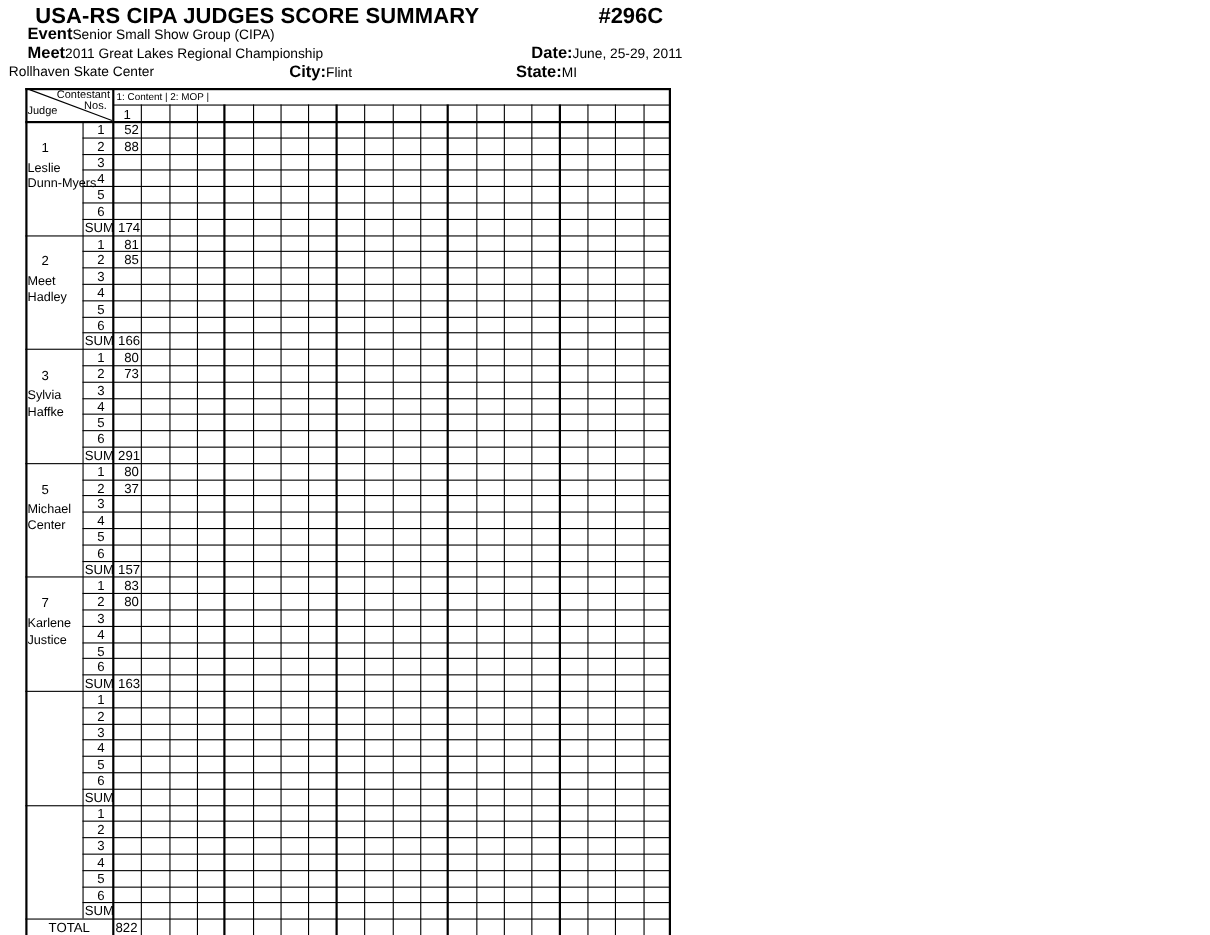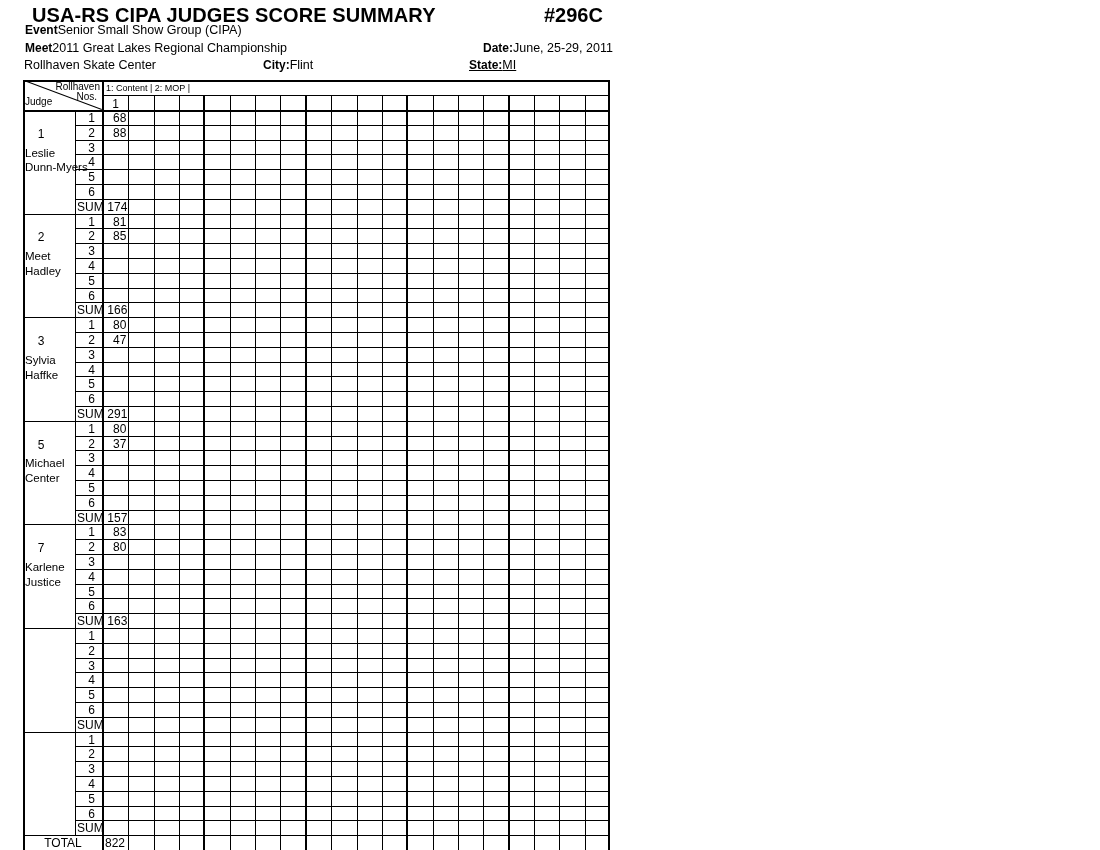--- a/index.html
+++ b/index.html
@@ -18,21 +18,21 @@
     .abs { position: absolute; white-space: nowrap; }
     .title {
       left: 32px; top: 4px;
       font-size: 20px; font-weight: bold; letter-spacing: 0.1px;
     }
     .form-no {
       left: 544px; top: 4px;
       font-size: 20px; font-weight: bold;
     }
     .info-line { font-size: 12.5px; line-height: 15px; }
-    .info-line b { font-weight: bold; font-size: 12px; }
+    .info-line b { font-weight: bold; font-size: 15px; }
 
     
     #grid {
       position: absolute;
       left: 23px; top: 80px;
       width: 587px; height: 770px;
     }
     .line { position: absolute; background: #000; }
     .cell-text {
       position: absolute;
@@ -52,25 +52,25 @@
 
 <div class="abs info-line" style="left:25px; top:23px;">
   <b>Event</b><span>Senior Small Show Group  (CIPA)</span>
 </div>
 <div class="abs info-line" style="left:25px; top:41px;">
   <b>Meet</b><span>2011 Great Lakes Regional Championship</span>
 </div>
 <div class="abs info-line" style="left:483px; top:41px;">
   <b>Date:</b><span>June, 25-29, 2011</span>
 </div>
-<div class="abs info-line" style="left:24px; top:58px;">Rollhaven Skate Center</div>
+<div class="abs info-line" style="left:8px; top:58px;">Rollhaven Skate Center</div>
 <div class="abs info-line" style="left:263px; top:58px;">
   <b>City:</b><span>Flint</span>
 </div>
-<div class="abs info-line" style="left:469px; top:58px;text-decoration:underline;">
+<div class="abs info-line" style="left:469px; top:58px;">
   <b>State:</b><span>MI</span>
 </div>
 
 <div id="grid">
     <div class="line" style="left: 0px; top: 0px; width: 587px; height: 2px;"></div>
     <div class="line" style="left: 0px; top: 0px; width: 2px; height: 770px;"></div>
     <div class="line" style="left: 585px; top: 0px; width: 2px; height: 770px;"></div>
     <div class="line" style="left: 80px; top: 15px; width: 507px; height: 1px;"></div>
     <div class="line" style="left: 0px; top: 30px; width: 587px; height: 2px;"></div>
     <div class="line" style="left: 79px; top: 0px; width: 2px; height: 770px;"></div>
@@ -137,21 +137,21 @@
     <div class="line" style="left: 52px; top: 637px; width: 535px; height: 1px;"></div>
     <div class="line" style="left: 0px; top: 652px; width: 587px; height: 1px;"></div>
     <div class="line" style="left: 52px; top: 666px; width: 535px; height: 1px;"></div>
     <div class="line" style="left: 52px; top: 681px; width: 535px; height: 1px;"></div>
     <div class="line" style="left: 52px; top: 696px; width: 535px; height: 1px;"></div>
     <div class="line" style="left: 52px; top: 711px; width: 535px; height: 1px;"></div>
     <div class="line" style="left: 52px; top: 726px; width: 535px; height: 1px;"></div>
     <div class="line" style="left: 52px; top: 740px; width: 535px; height: 1px;"></div>
     <div class="line" style="left: 0px; top: 755px; width: 587px; height: 1px;"></div>
     <div style="position: absolute; left: 4px; top: 1px; height: 1px; background: rgb(0, 0, 0); transform-origin: 0px 0px; width: 80.0562px; transform: rotate(20.4723deg);"></div>
-    <div class="cell-text small" style="left: 22px; top: 1px; width: 55px; text-align: right; font-size: 10px;">Rollhaven</div>
+    <div class="cell-text small" style="left: 22px; top: 1px; width: 55px; text-align: right; font-size: 10px;">Contestant</div>
     <div class="cell-text small" style="left: 40px; top: 11px; width: 34px; text-align: right; font-size: 10px;">Nos.</div>
     <div class="cell-text small" style="left: 2px; top: 16px; width: 40px; text-align: left; font-size: 10px;">Judge</div>
     <div class="cell-text small" style="left: 83px; top: 2px; width: 300px; text-align: left;">1: Content | 2: MOP |</div>
     <div class="cell-text " style="left: 80px; top: 17px; width: 25.35px; text-align: center;">1</div>
     <div class="cell-text " style="left: 105.35px; top: 17px; width: 25.35px; text-align: center;"></div>
     <div class="cell-text " style="left: 130.7px; top: 17px; width: 25.35px; text-align: center;"></div>
     <div class="cell-text " style="left: 156.05px; top: 17px; width: 25.35px; text-align: center;"></div>
     <div class="cell-text " style="left: 181.4px; top: 17px; width: 25.35px; text-align: center;"></div>
     <div class="cell-text " style="left: 206.75px; top: 17px; width: 25.35px; text-align: center;"></div>
     <div class="cell-text " style="left: 232.1px; top: 17px; width: 25.35px; text-align: center;"></div>
@@ -165,21 +165,21 @@
     <div class="cell-text " style="left: 434.9px; top: 17px; width: 25.35px; text-align: center;"></div>
     <div class="cell-text " style="left: 460.25px; top: 17px; width: 25.35px; text-align: center;"></div>
     <div class="cell-text " style="left: 485.6px; top: 17px; width: 25.35px; text-align: center;"></div>
     <div class="cell-text " style="left: 510.95px; top: 17px; width: 25.35px; text-align: center;"></div>
     <div class="cell-text " style="left: 536.3px; top: 17px; width: 25.35px; text-align: center;"></div>
     <div class="cell-text " style="left: 561.65px; top: 17px; width: 25.35px; text-align: center;"></div>
     <div class="cell-text judge-num" style="left: 0px; top: 46.8px; width: 36px; text-align: center;">1</div>
     <div class="cell-text judge-name" style="left: 2px; top: 65.6px; width: 80px; text-align: left;">Leslie</div>
     <div class="cell-text judge-name" style="left: 2px; top: 80.4px; width: 80px; text-align: left;">Dunn-Myers</div>
     <div class="cell-text " style="left: 52px; top: 31px; width: 20px; text-align: right;">1</div>
-    <div class="cell-text " style="left: 80px; top: 31px; width: 23.35px; text-align: right;">68</div>
+    <div class="cell-text " style="left: 80px; top: 31px; width: 23.35px; text-align: right;">52</div>
     <div class="cell-text " style="left: 52px; top: 45.8px; width: 20px; text-align: right;">2</div>
     <div class="cell-text " style="left: 80px; top: 45.8px; width: 23.35px; text-align: right;">88</div>
     <div class="cell-text " style="left: 52px; top: 60.6px; width: 20px; text-align: right;">3</div>
     <div class="cell-text " style="left: 80px; top: 60.6px; width: 23.35px; text-align: right;"></div>
     <div class="cell-text " style="left: 52px; top: 75.4px; width: 20px; text-align: right;">4</div>
     <div class="cell-text " style="left: 80px; top: 75.4px; width: 23.35px; text-align: right;"></div>
     <div class="cell-text " style="left: 52px; top: 90.2px; width: 20px; text-align: right;">5</div>
     <div class="cell-text " style="left: 80px; top: 90.2px; width: 23.35px; text-align: right;"></div>
     <div class="cell-text " style="left: 52px; top: 105px; width: 20px; text-align: right;">6</div>
     <div class="cell-text " style="left: 80px; top: 105px; width: 23.35px; text-align: right;"></div>
@@ -201,21 +201,21 @@
     <div class="cell-text " style="left: 52px; top: 208.6px; width: 20px; text-align: right;">6</div>
     <div class="cell-text " style="left: 80px; top: 208.6px; width: 23.35px; text-align: right;"></div>
     <div class="cell-text " style="left: 54px; top: 223.4px; width: 28px; text-align: left;">SUM</div>
     <div class="cell-text " style="left: 80px; top: 223.4px; width: 24.35px; text-align: right;">166</div>
     <div class="cell-text judge-num" style="left: 0px; top: 254px; width: 36px; text-align: center;">3</div>
     <div class="cell-text judge-name" style="left: 2px; top: 272.8px; width: 80px; text-align: left;">Sylvia</div>
     <div class="cell-text judge-name" style="left: 2px; top: 287.6px; width: 80px; text-align: left;">Haffke</div>
     <div class="cell-text " style="left: 52px; top: 238.2px; width: 20px; text-align: right;">1</div>
     <div class="cell-text " style="left: 80px; top: 238.2px; width: 23.35px; text-align: right;">80</div>
     <div class="cell-text " style="left: 52px; top: 253px; width: 20px; text-align: right;">2</div>
-    <div class="cell-text " style="left: 80px; top: 253px; width: 23.35px; text-align: right;">47</div>
+    <div class="cell-text " style="left: 80px; top: 253px; width: 23.35px; text-align: right;">73</div>
     <div class="cell-text " style="left: 52px; top: 267.8px; width: 20px; text-align: right;">3</div>
     <div class="cell-text " style="left: 80px; top: 267.8px; width: 23.35px; text-align: right;"></div>
     <div class="cell-text " style="left: 52px; top: 282.6px; width: 20px; text-align: right;">4</div>
     <div class="cell-text " style="left: 80px; top: 282.6px; width: 23.35px; text-align: right;"></div>
     <div class="cell-text " style="left: 52px; top: 297.4px; width: 20px; text-align: right;">5</div>
     <div class="cell-text " style="left: 80px; top: 297.4px; width: 23.35px; text-align: right;"></div>
     <div class="cell-text " style="left: 52px; top: 312.2px; width: 20px; text-align: right;">6</div>
     <div class="cell-text " style="left: 80px; top: 312.2px; width: 23.35px; text-align: right;"></div>
     <div class="cell-text " style="left: 54px; top: 327px; width: 28px; text-align: left;">SUM</div>
     <div class="cell-text " style="left: 80px; top: 327px; width: 24.35px; text-align: right;">291</div>

